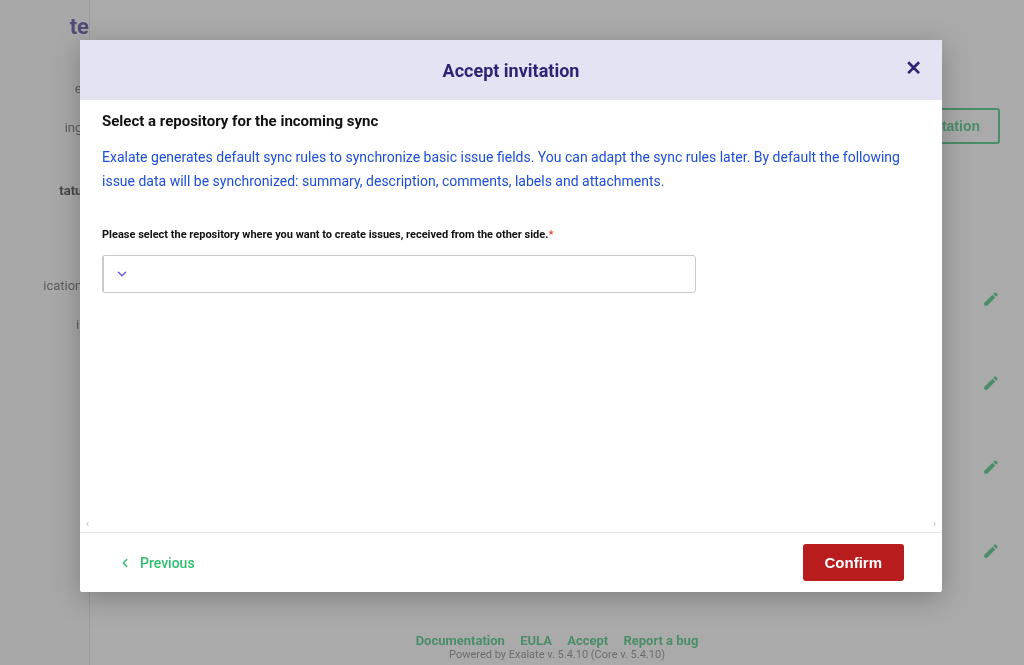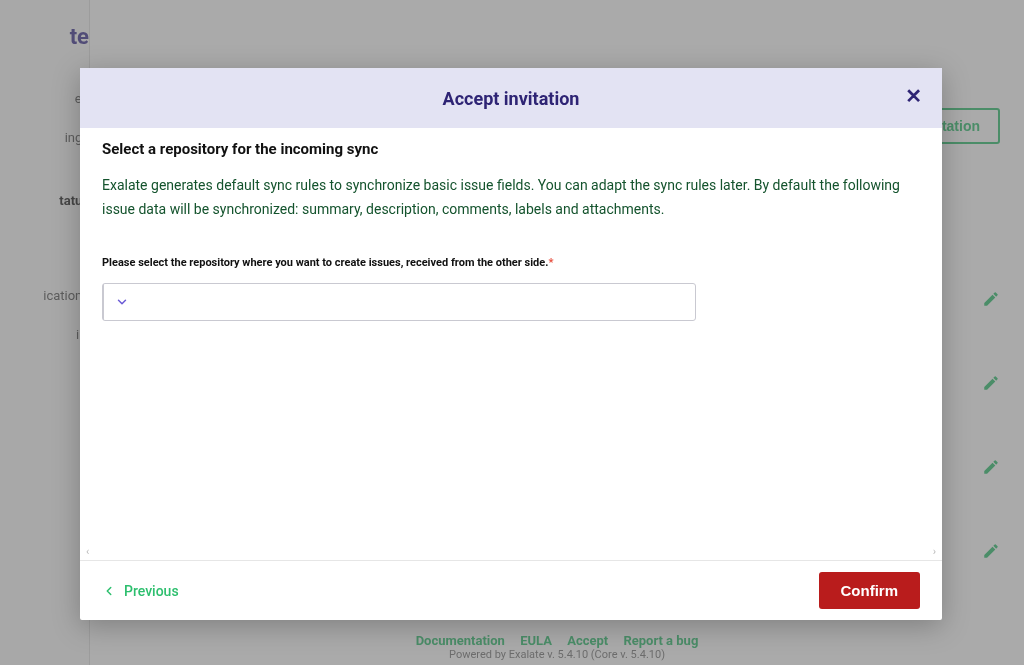--- a/index.html
+++ b/index.html
@@ -14,21 +14,21 @@
     
     .bg {
       position: absolute;
       inset: 0;
       display: flex;
     }
     .sidebar {
       width: 90px;
       background: #fafafa;
       border-right: 1px solid #e0e0e0;
-      padding-top: 20px;
+      padding-top: 10px;
       overflow: hidden;
     }
     .logo {
       font-size: 22px;
       font-weight: 700;
       color: #3a2f8f;
       padding: 4px 0 30px 0;
       text-align: right;
       white-space: nowrap;
     }
@@ -93,21 +93,21 @@
     
     .scrim {
       position: absolute;
       inset: 0;
       background: rgba(100,100,100,0.55);
     }
     
     .modal {
       position: absolute;
       left: 80px;
-      top: 68px;
+      top: 40px;
       width: 862px;
       background: #fff;
       border-radius: 2px;
       box-shadow: 0 6px 28px rgba(0,0,0,.25);
       display: flex;
       flex-direction: column;
     }
     .modal-head {
       background: #e3e3f3;
       height: 60px;
@@ -138,21 +138,21 @@
       position: relative;
     }
     .section-title {
       font-size: 15px;
       font-weight: 700;
       color: #111;
       margin-bottom: 16px;
     }
     .section-desc {
       font-size: 14px;
-      color: #14532d;
+      color: #1d4ed8;
       line-height: 1.7;
       margin-bottom: 34px;
     }
     .field-label {
       font-size: 11px;
       font-weight: 700;
       color: #111;
       margin-bottom: 14px;
     }
     .req { color: #e74c3c; }
@@ -185,21 +185,21 @@
       bottom: 2px;
       font-size: 11px;
       color: #bbb;
       pointer-events: none;
     }
     .modal-foot {
       border-top: 1px solid #e6e6e6;
       height: 60px;
       display: flex;
       align-items: center;
-      padding: 0 22px;
+      padding: 0 38px;
     }
     .prev-link {
       color: #2dbf6e;
       font-size: 14px;
       font-weight: 500;
       display: flex;
       align-items: center;
       gap: 8px;
       cursor: pointer;
     }

